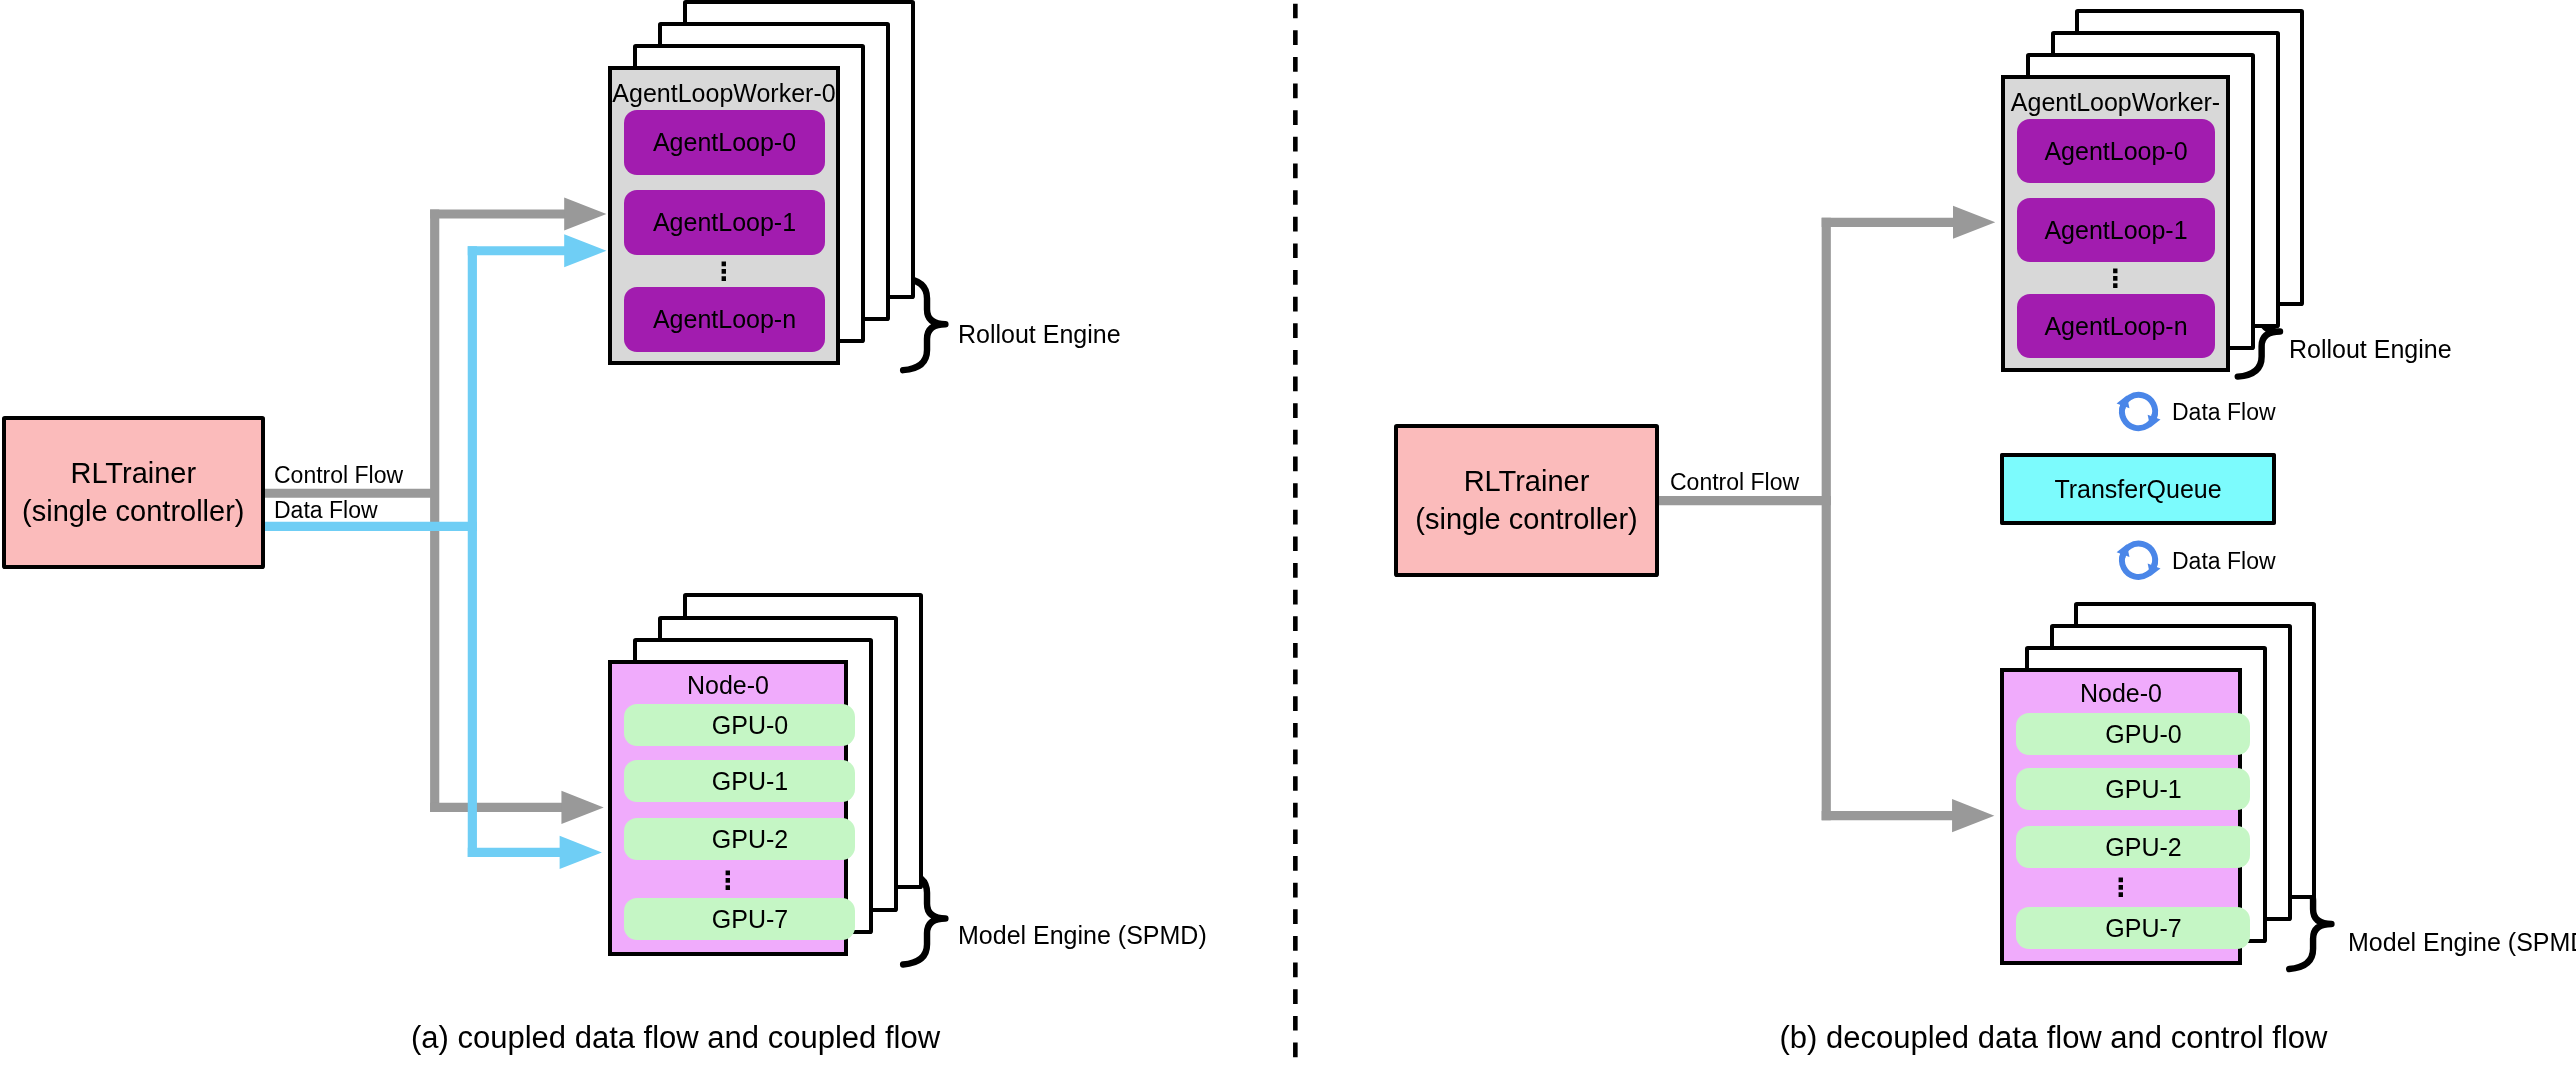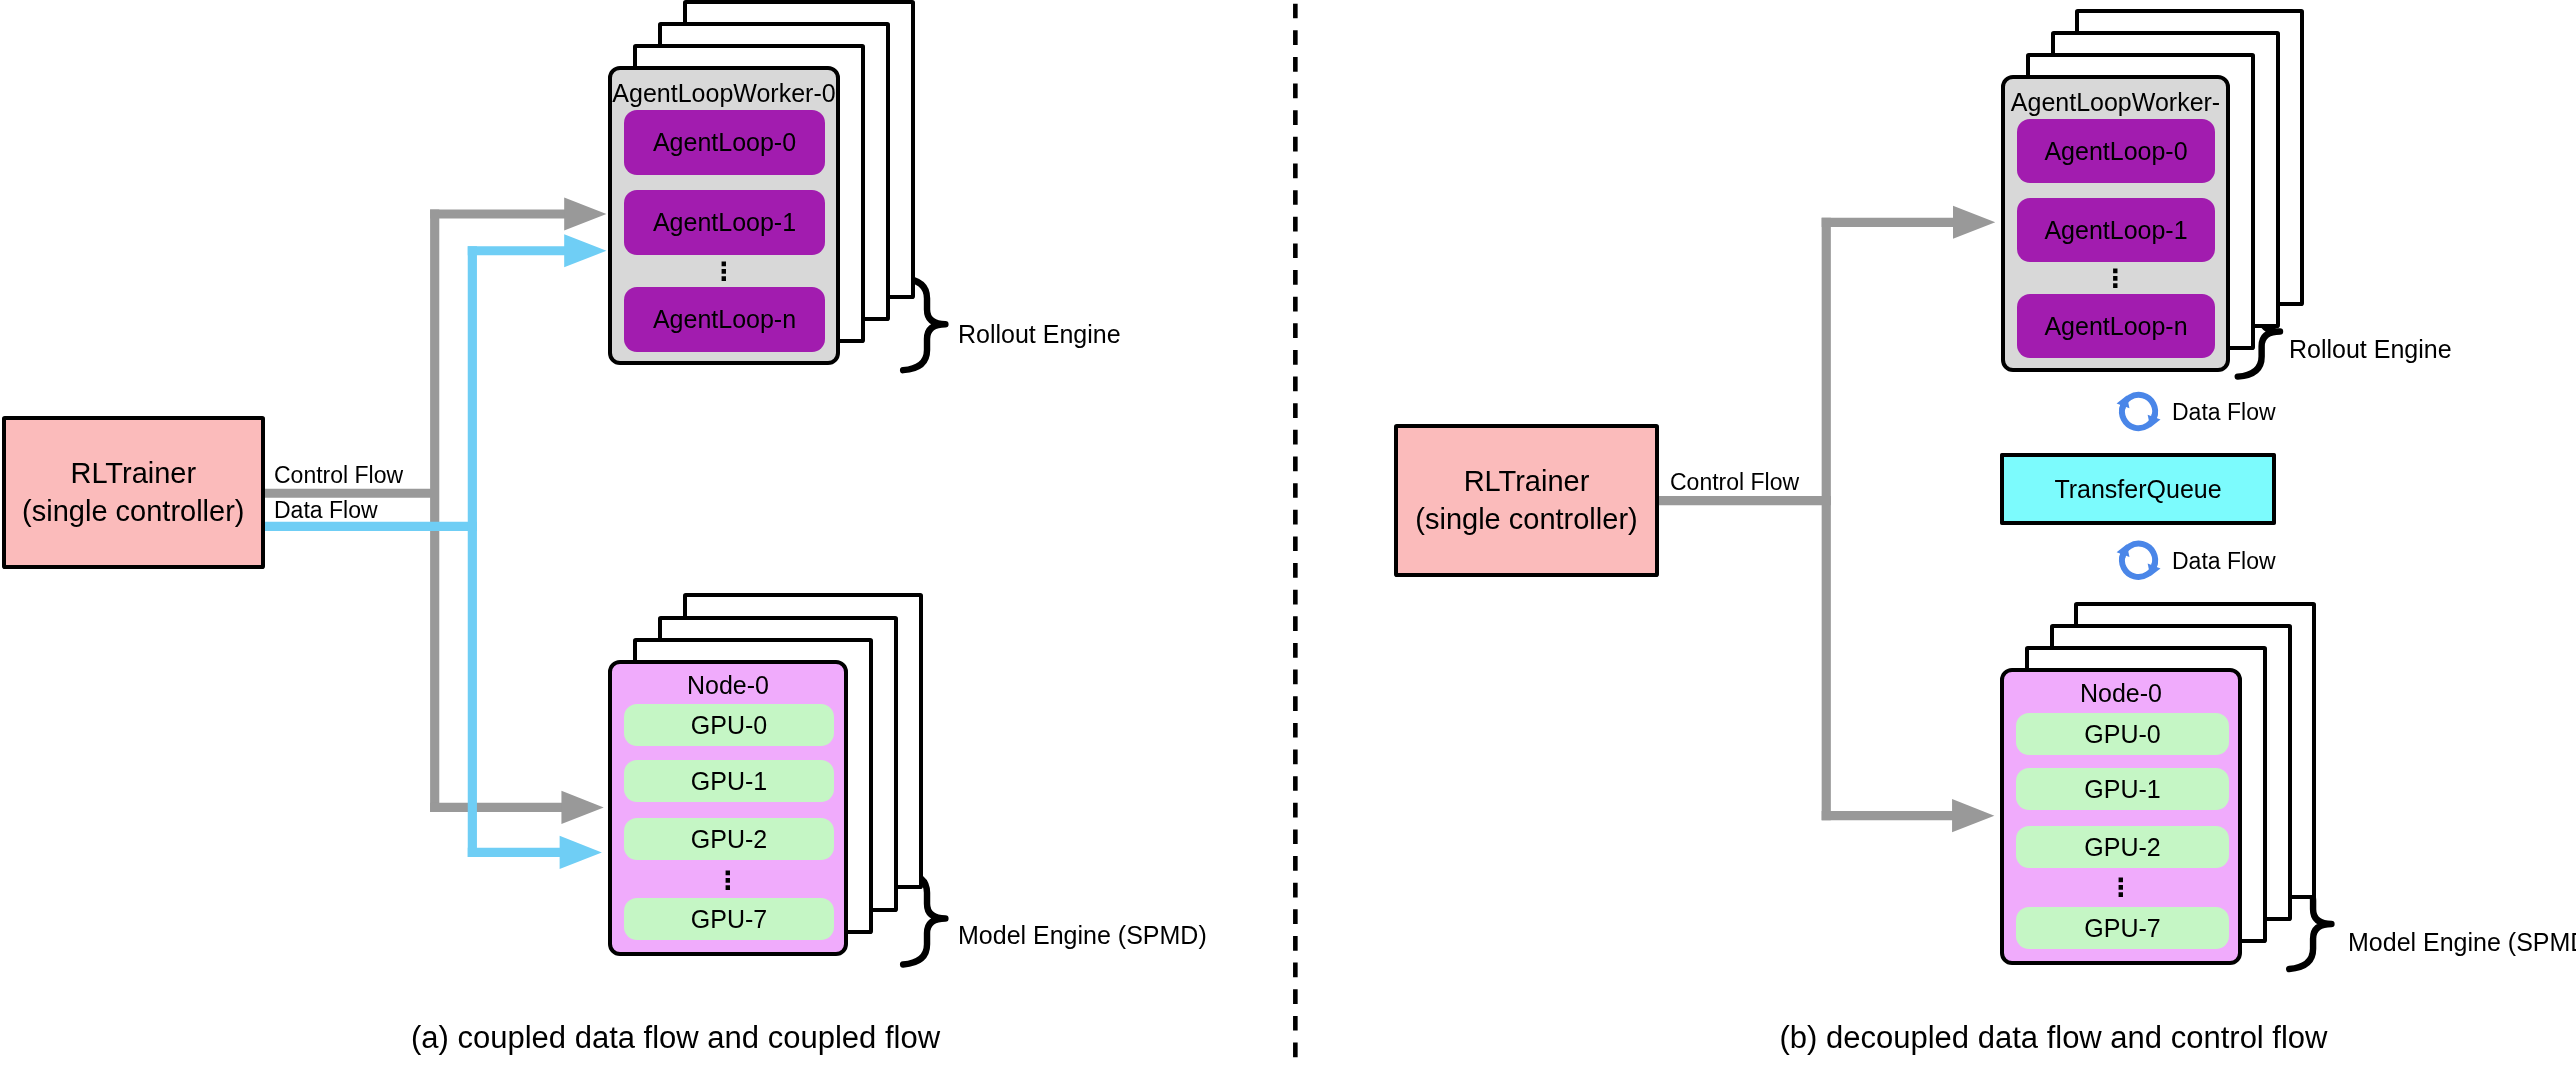--- a/index.html
+++ b/index.html
@@ -8,30 +8,30 @@
     font-family:"Liberation Sans","DejaVu Sans",sans-serif;color:#000;
   }
   .abs{position:absolute;box-sizing:border-box;}
   svg.overlay{position:absolute;left:0;top:0;width:2576px;height:1071px;}
   .trainer{
     background:#FBBBBB;border:4.6px solid #000;border-radius:2.8px;
     display:flex;flex-direction:column;align-items:center;justify-content:center;
     font-size:29px;line-height:1.28;text-align:center;
   }
   .page{background:#ffffff;border:4.6px solid #000;border-radius:2.8px;}
-  .stackbox{border:4.6px solid #000;border-radius:12px;}
+  .stackbox{border:4.6px solid #000;border-radius:0;}
   .worker-box{background:#D8D8D8;}
   .node-box{background:#f0abfc;}
   .box-title{position:absolute;left:0;right:0;text-align:center;font-size:25px;}
   .pill{
     position:absolute;border-radius:13px;text-align:center;font-size:25px;
     display:flex;align-items:center;justify-content:center;
   }
   .pill-yellow{background:#a21caf;}
-  .pill-green{background:#C5F6C5;}
+  .pill-green{background:#C5F6C5;padding-left:21px;}
   .dots{
     position:absolute;left:0;right:0;text-align:center;
     font-size:25px;font-weight:700;letter-spacing:0;line-height:1;
   }
   .flow-label{position:absolute;font-size:23px;white-space:nowrap;}
   .engine-label{position:absolute;font-size:25px;white-space:nowrap;}
   .tq{
     background:#7CFBFD;border:4.6px solid #000;border-radius:1.8px;
     display:flex;align-items:center;justify-content:center;font-size:25px;
   }

